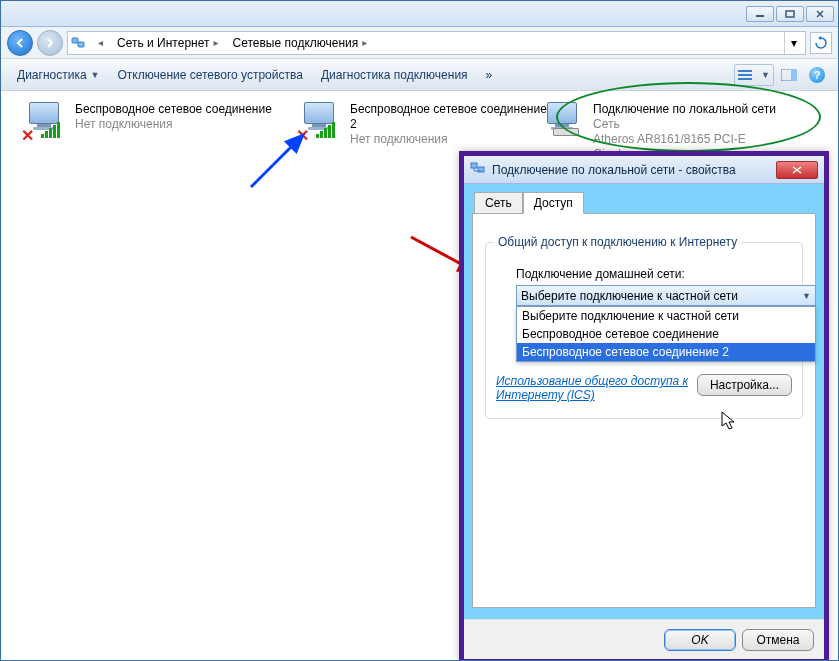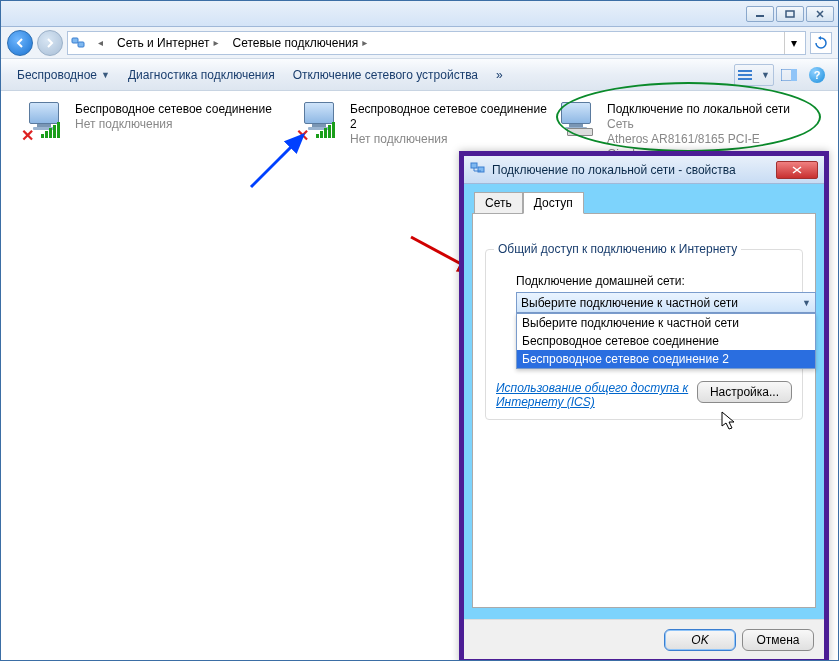--- a/index.html
+++ b/index.html
@@ -42,21 +42,21 @@
 .ellipse { position: absolute; border: 2px solid #0a8a2a; border-radius: 50%; pointer-events: none; }
 .dialog { position: absolute; width: 370px; border: 5px solid #4c1d95; background: #7dd3fc; box-shadow: 0 0 8px rgba(0,0,0,0.25); }
 .dlg-title { height: 28px; background: linear-gradient(#e8f0fa,#c8dcf4); border-bottom: 1px solid #a0b8d8; display: flex; align-items: center; padding: 0 6px; gap: 6px; color: #0a2a4a; }
 .dlg-title .spacer { flex: 1; }
 .closebtn { width: 42px; height: 18px; border: 1px solid #a03030; border-radius: 2px; background: linear-gradient(#f08080,#c83030); color: #fff; display: flex; align-items: center; justify-content: center; font-size: 11px; cursor:pointer;}
 .dlg-body { height: 435px; padding: 8px; position: relative; }
 .tabs { display: flex; gap: 0px; margin-bottom: -1px; margin-left: 2px; }
 .tab { padding: 3px 10px; border: 1px solid #aaa; background: #f0f0f0; position: relative; border-bottom: 1px solid #aaa;}
 .tab.active { background: #fff; border-bottom-color: #fff; z-index: 2; }
 .tabpane { border: 1px solid #aaa; background: #fff; height: 395px; padding: 12px; position: relative; }
-.grp { border: 1px solid #ddd; border-radius: 4px; padding: 16px 10px 10px 10px; margin-top: 23px; position: relative; }
+.grp { border: 1px solid #ddd; border-radius: 4px; padding: 16px 10px 16px 10px; margin-top: 16px; position: relative; }
 .grp .legend { position: absolute; top: -8px; left: 8px; background: #fff; padding: 0 4px; color: #1a3e6e; }
 .chk-row { display: flex; gap: 6px; align-items: flex-start; }
 .chk-row input { margin-top: 1px; }
 .lbl { color: #000; }
 .sub { margin-left: 20px; margin-top: 8px; color: #000; }
 .dropdown { margin-left: 20px; margin-top: 4px; width: 300px; height: 21px; border: 1px solid #7a9ccc; background: linear-gradient(#eaf4ff,#cfe4fa); display: flex; align-items: center; justify-content: space-between; padding: 0 4px; color: #000; }
 .droplist { margin-left: 20px; width: 300px; border: 1px solid #7a9ccc; background: #fff; box-shadow: 0 2px 4px rgba(0,0,0,0.2); }
 .opt { padding: 2px 5px; }
 .opt.hl { background: #2a6ee0; color: #fff; }
 .link { color: #0066cc; text-decoration: underline; cursor: pointer; }
@@ -122,28 +122,28 @@
     <div class="refresh">
         <svg width="14" height="14">
           <path d="M7 2 A5 5 0 1 1 2 7" stroke="#1a72d0" stroke-width="1.5" fill="none"></path>
           <path d="M7 0 L7 4 L4 2 Z" fill="#1a72d0"></path>
         </svg>
       </div>
   </div>
 
   <div class="cmdbar">
     <div class="cmdbtn">
-        <span>Беспроводное</span> 
+        <span>Диагностика</span> 
         <span class="dd">▼</span>
+      </div>
+    <div class="cmdbtn">
+        <span>Отключение сетевого устройства</span>
       </div>
     <div class="cmdbtn">
         <span>Диагностика подключения</span>
-      </div>
-    <div class="cmdbtn">
-        <span>Отключение сетевого устройства</span>
       </div>
     <div class="cmdbtn">
         <span style="letter-spacing:2px">»</span>
       </div>
     <div class="spacer"></div>
     <div class="iconbtn combo">
         <svg width="14" height="12">
           <rect x="0" y="1" width="14" height="2" fill="#3a7ed0"></rect>
           <rect x="0" y="5" width="14" height="2" fill="#3a7ed0"></rect>
           <rect x="0" y="9" width="14" height="2" fill="#3a7ed0"></rect>
@@ -195,21 +195,21 @@
             <span></span>
             <span></span>
           </div>
       </div>
       <div class="conn-text">
         <div class="t1">Беспроводное сетевое соединение 2</div>
         <div class="t2">Нет подключения</div>
       </div>
     </div>
 
-    <div class="conn" style="left:552px; top:10px; width:250px;">
+    <div class="conn" style="left:538px; top:10px; width:250px;">
       <div class="conn-icon">
         <div class="screen"></div>
           <div class="base"></div>
           <div class="foot"></div>
         <div class="cable"></div>
       </div>
       <div class="conn-text">
         <div class="t1">Подключение по локальной сети</div>
         <div class="t2">Сеть</div>
         <div class="t2">Atheros AR8161/8165 PCI-E Gigab...</div>

